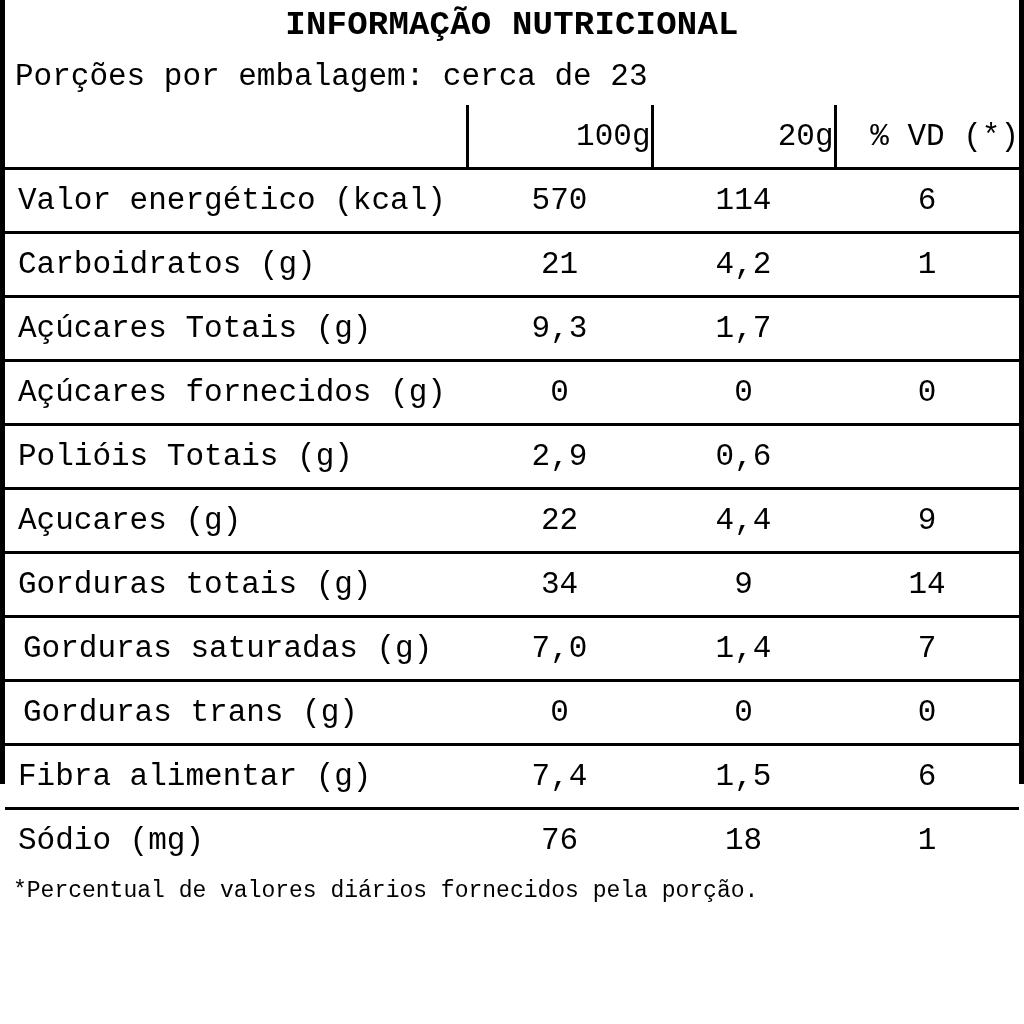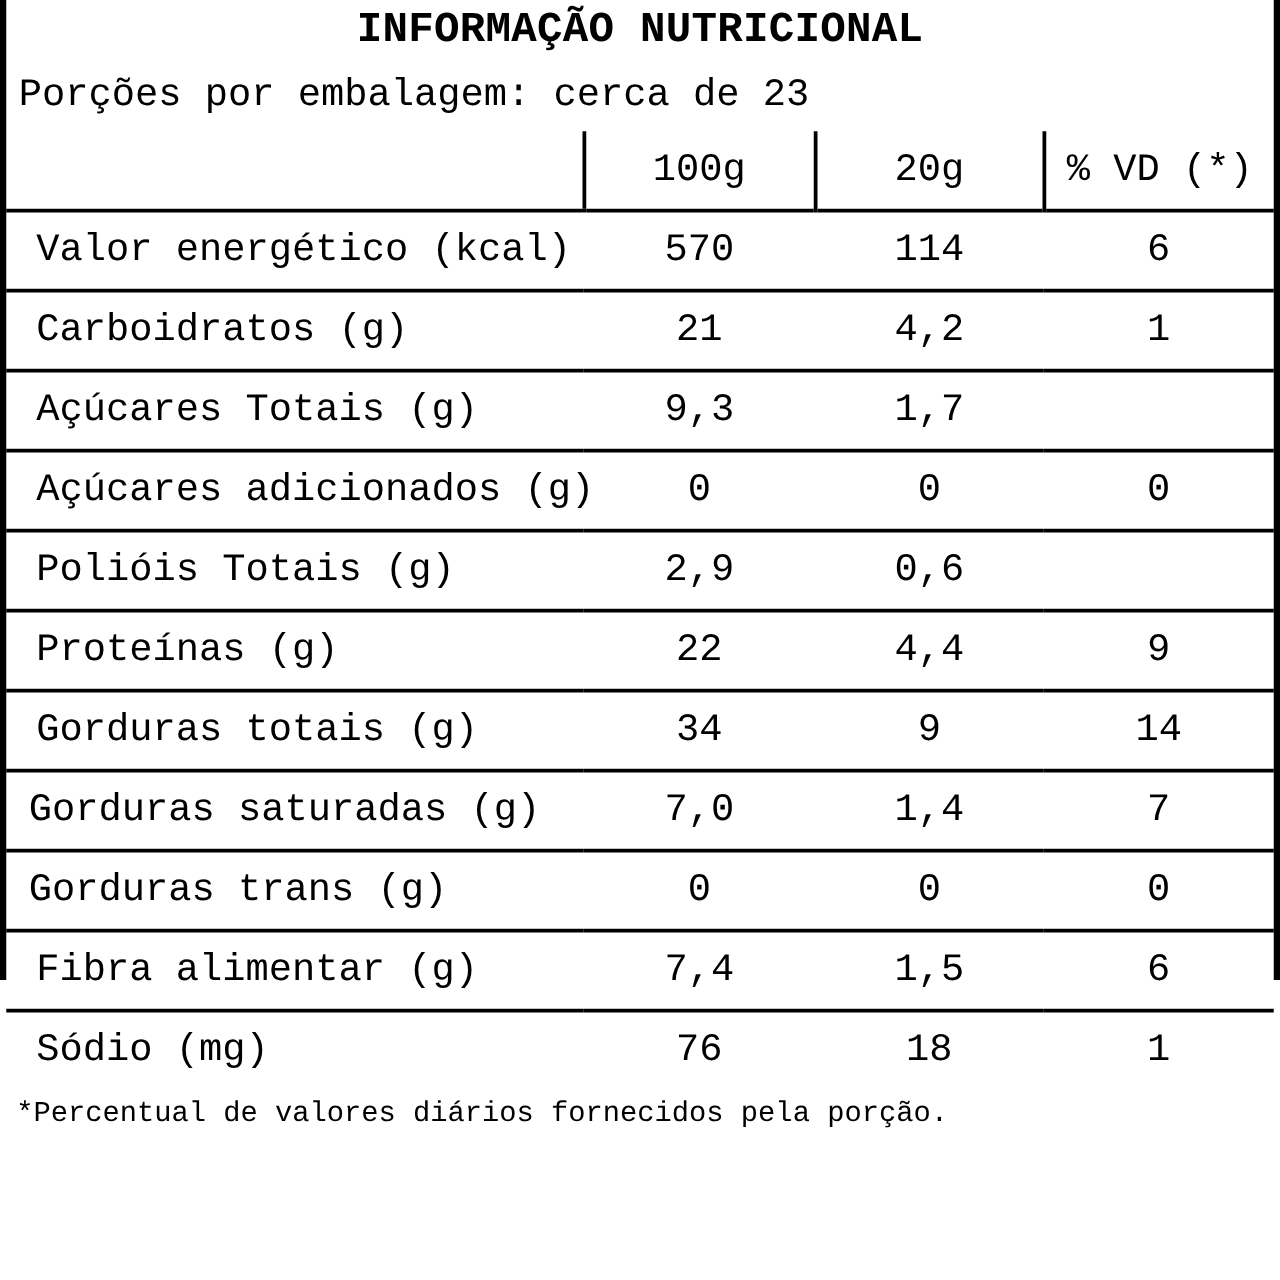--- a/index.html
+++ b/index.html
@@ -68,34 +68,34 @@
 
   .col-name   { width: 462px; }
   .col-100    { width: 185px; }
   .col-20     { width: 183px; }
   .col-vd     { width: 184px; }
 
   tr.head td {
     height: 62px;
     vertical-align: middle;
     font-size: 31px;
-    text-align: center;
+    text-align: right;
     font-weight: normal;
   }
   tr.head td.col-name { border-bottom: 3px solid #000; }
 
   tr.row td {
     height: 61px;
     vertical-align: middle;
     font-size: 31px;
     border-top: 3px solid #000;
   }
   tr.row td.name {
     text-align: left;
-    padding-left: 24px;
+    padding-left: 13px;
     white-space: nowrap;
   }
   tr.row td.name.indent {
     padding-left: 18px;
   }
   tr.row td.val {
     text-align: center;
   }
 
   
@@ -153,33 +153,33 @@
           <td class="val sep-left">4,2</td>
           <td class="val sep-left">1</td>
         </tr>
         <tr class="row">
           <td class="name col-name">Açúcares Totais (g)</td>
           <td class="val sep-left">9,3</td>
           <td class="val sep-left">1,7</td>
           <td class="val sep-left"></td>
         </tr>
         <tr class="row">
-          <td class="name col-name">Açúcares adicionados (g)</td>
+          <td class="name col-name">Açúcares fornecidos (g)</td>
           <td class="val sep-left">0</td>
           <td class="val sep-left">0</td>
           <td class="val sep-left">0</td>
         </tr>
         <tr class="row">
           <td class="name col-name">Polióis Totais (g)</td>
           <td class="val sep-left">2,9</td>
           <td class="val sep-left">0,6</td>
           <td class="val sep-left"></td>
         </tr>
         <tr class="row">
-          <td class="name col-name">Proteínas (g)</td>
+          <td class="name col-name">Açucares (g)</td>
           <td class="val sep-left">22</td>
           <td class="val sep-left">4,4</td>
           <td class="val sep-left">9</td>
         </tr>
         <tr class="row">
           <td class="name col-name">Gorduras totais (g)</td>
           <td class="val sep-left">34</td>
           <td class="val sep-left">9</td>
           <td class="val sep-left">14</td>
         </tr>

